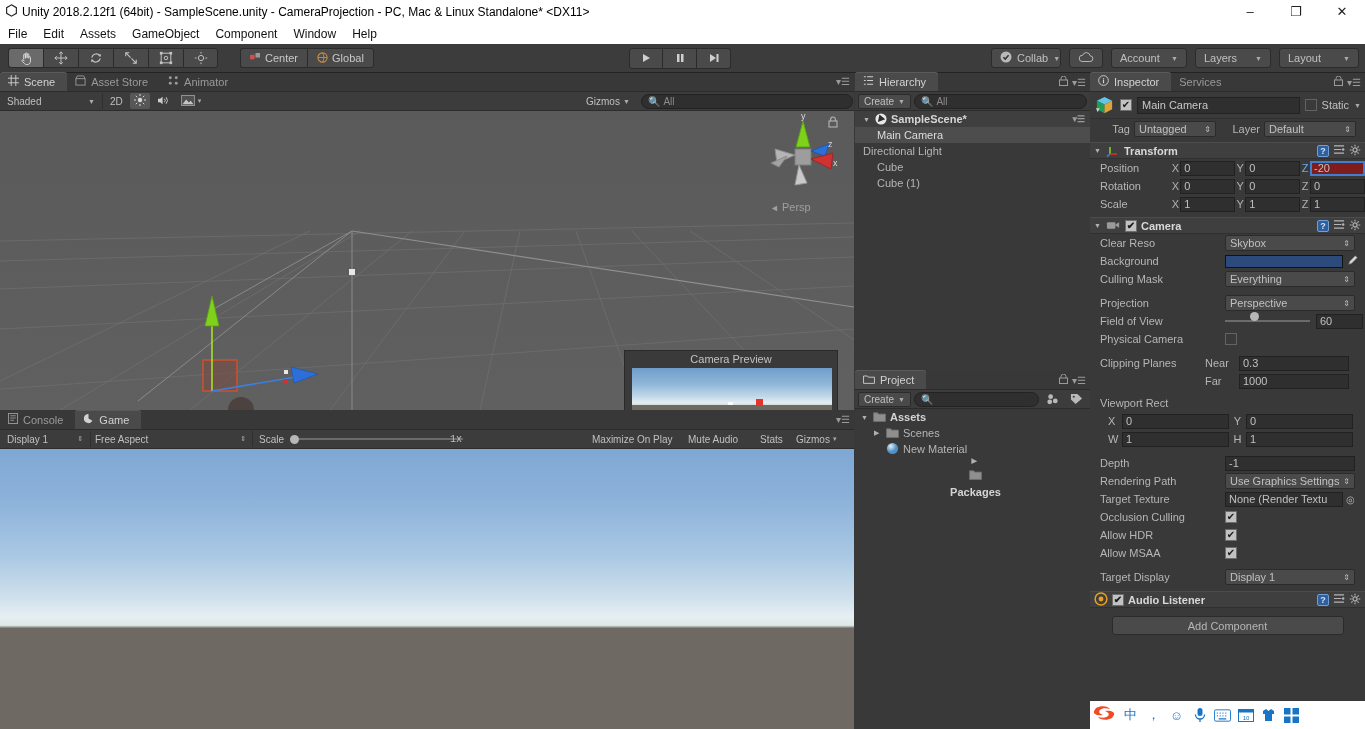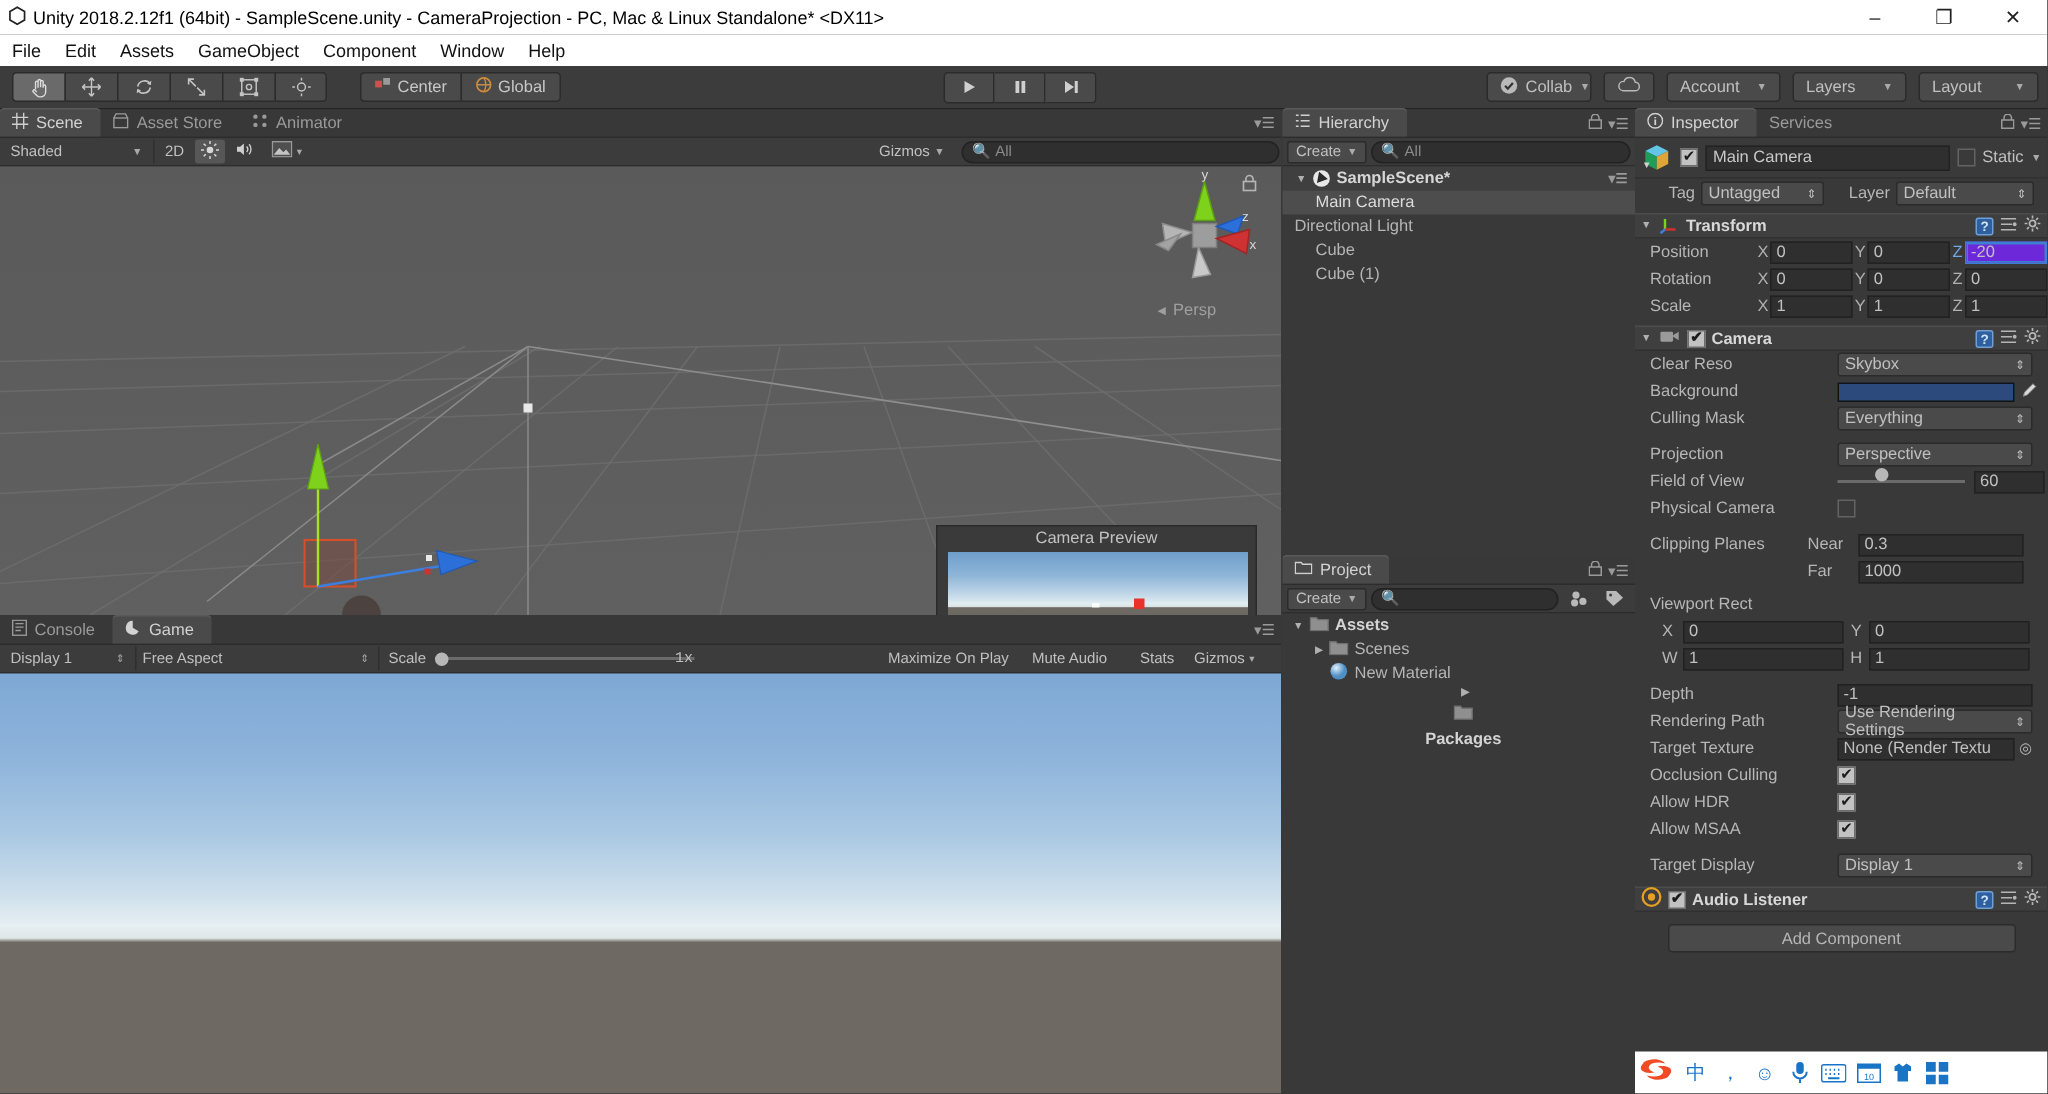--- a/index.html
+++ b/index.html
@@ -114,21 +114,21 @@
     position:absolute; left:0; top:38px; width:854px; height:280px; overflow:hidden;
     background: linear-gradient(to bottom,
       #7ea8d4 0%, #8cb2da 18%, #a9c8e3 38%, #cfe0ec 53%, #e6eff2 60%, #dfe7e7 63%,
       #6f6963 64%, #6f6963 100%);
   }
 
   
   #hierarchy-panel { left:855px; top:73px; width:235px; height:298px; }
   #hier-list { position:absolute; left:0; top:38px; right:0; bottom:0; background:#393939; }
   .hrow { height:16px; display:flex; align-items:center; padding-left:8px; color:#b5b5b5;
-          font-size:11px; gap:4px; position:relative;text-align:right;}
+          font-size:11px; gap:4px; position:relative;}
   .hrow.scene { color:#d6d6d6; font-weight:bold; }
   .hrow.selected { background:#4d4d4d; color:#dcdcdc; }
   .tri { width:8px; font-size:7px; color:#b0b0b0; }
 
   
   #project-panel { left:855px; top:371px; width:235px; height:358px; }
   #proj-list { position:absolute; left:0; top:38px; right:0; bottom:0; background:#393939; }
 
   
   #inspector-panel { left:1090px; top:73px; width:275px; height:656px; background:#393939; }
@@ -158,21 +158,21 @@
     color:#d8d8d8; font-weight:bold; font-size:11px;
   }
   .comp-icons { margin-left:auto; display:flex; gap:4px; align-items:center; }
   .row { height:18px; display:flex; align-items:center; font-size:11px; color:#b6b6b6;
          padding-left:10px; }
   .lbl { width:78px; }
   .num {
     background:#2f2f2f; border:1px solid #212121; height:15px; color:#c0c0c0;
     padding:0 3px; display:flex; align-items:center; font-size:11px;
   }
-  .num.focused { border:1px solid #3e7fd1; background:#6d28d9; box-shadow:0 0 0 1px #3e7fd1 inset; }
+  .num.focused { border:1px solid #3e7fd1; background:#7f1d1d; box-shadow:0 0 0 1px #3e7fd1 inset; }
   .axis { width:11px; text-align:center; color:#b0b0b0; }
   .axis.hl { color:#6fa8e8; }
   .slider-track { height:2px; background:#6b6b6b; flex:1; position:relative; }
   .slider-knob { position:absolute; width:9px; height:9px; border-radius:50%;
                  background:#b7b7b7; top:-4px; }
   .addcomp {
     width:232px; height:19px; margin:8px auto 0; background:#4a4a4a; border:1px solid #2b2b2b;
     border-radius:3px; display:flex; align-items:center; justify-content:center;
     color:#b6b6b6; font-size:11px;
   }
@@ -879,21 +879,21 @@
         <span class="num" style="width:107px;">1</span>
       </div>
 
       <div class="row" style="margin-top:6px;">
         <span class="lbl" style="width:125px;">Depth</span>
         <span class="num" style="width:130px;">-1</span>
       </div>
       <div class="row">
         <span class="lbl" style="width:125px;">Rendering Path</span>
         <span class="dd" style="width:130px;">
-          <span>Use Rendering Settings</span>
+          <span>Use Graphics Settings</span>
             <span style="font-size:8px;">⇕</span>
         </span>
       </div>
       <div class="row">
         <span class="lbl" style="width:125px;">Target Texture</span>
         <span class="num" style="width:118px;">None (Render Textu</span>
         <span style="margin-left:3px;font-size:10px;">◎</span>
       </div>
       <div class="row">
         <span class="lbl" style="width:125px;">Occlusion Culling</span>

